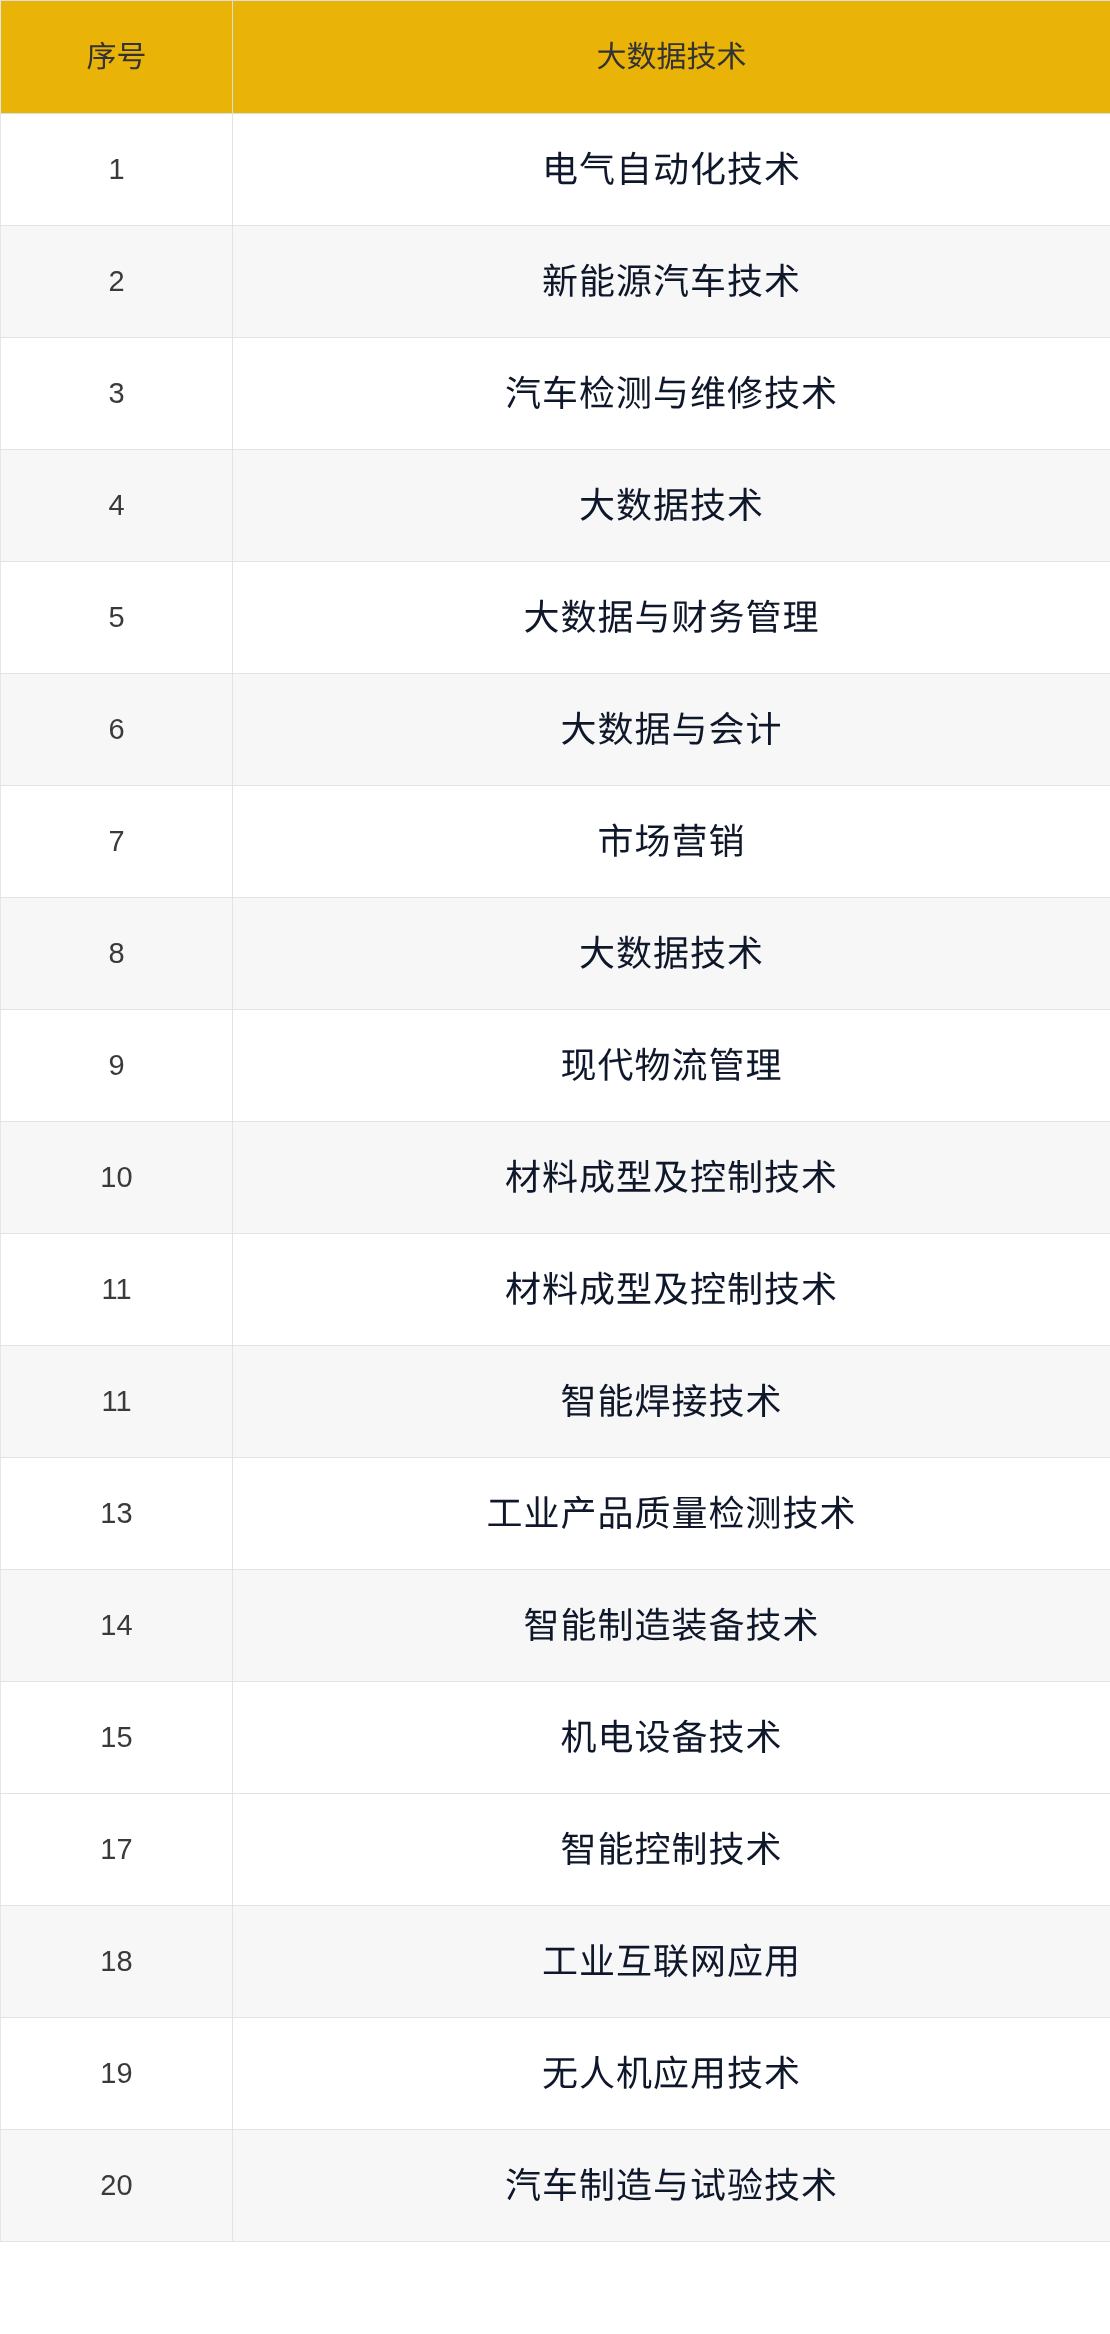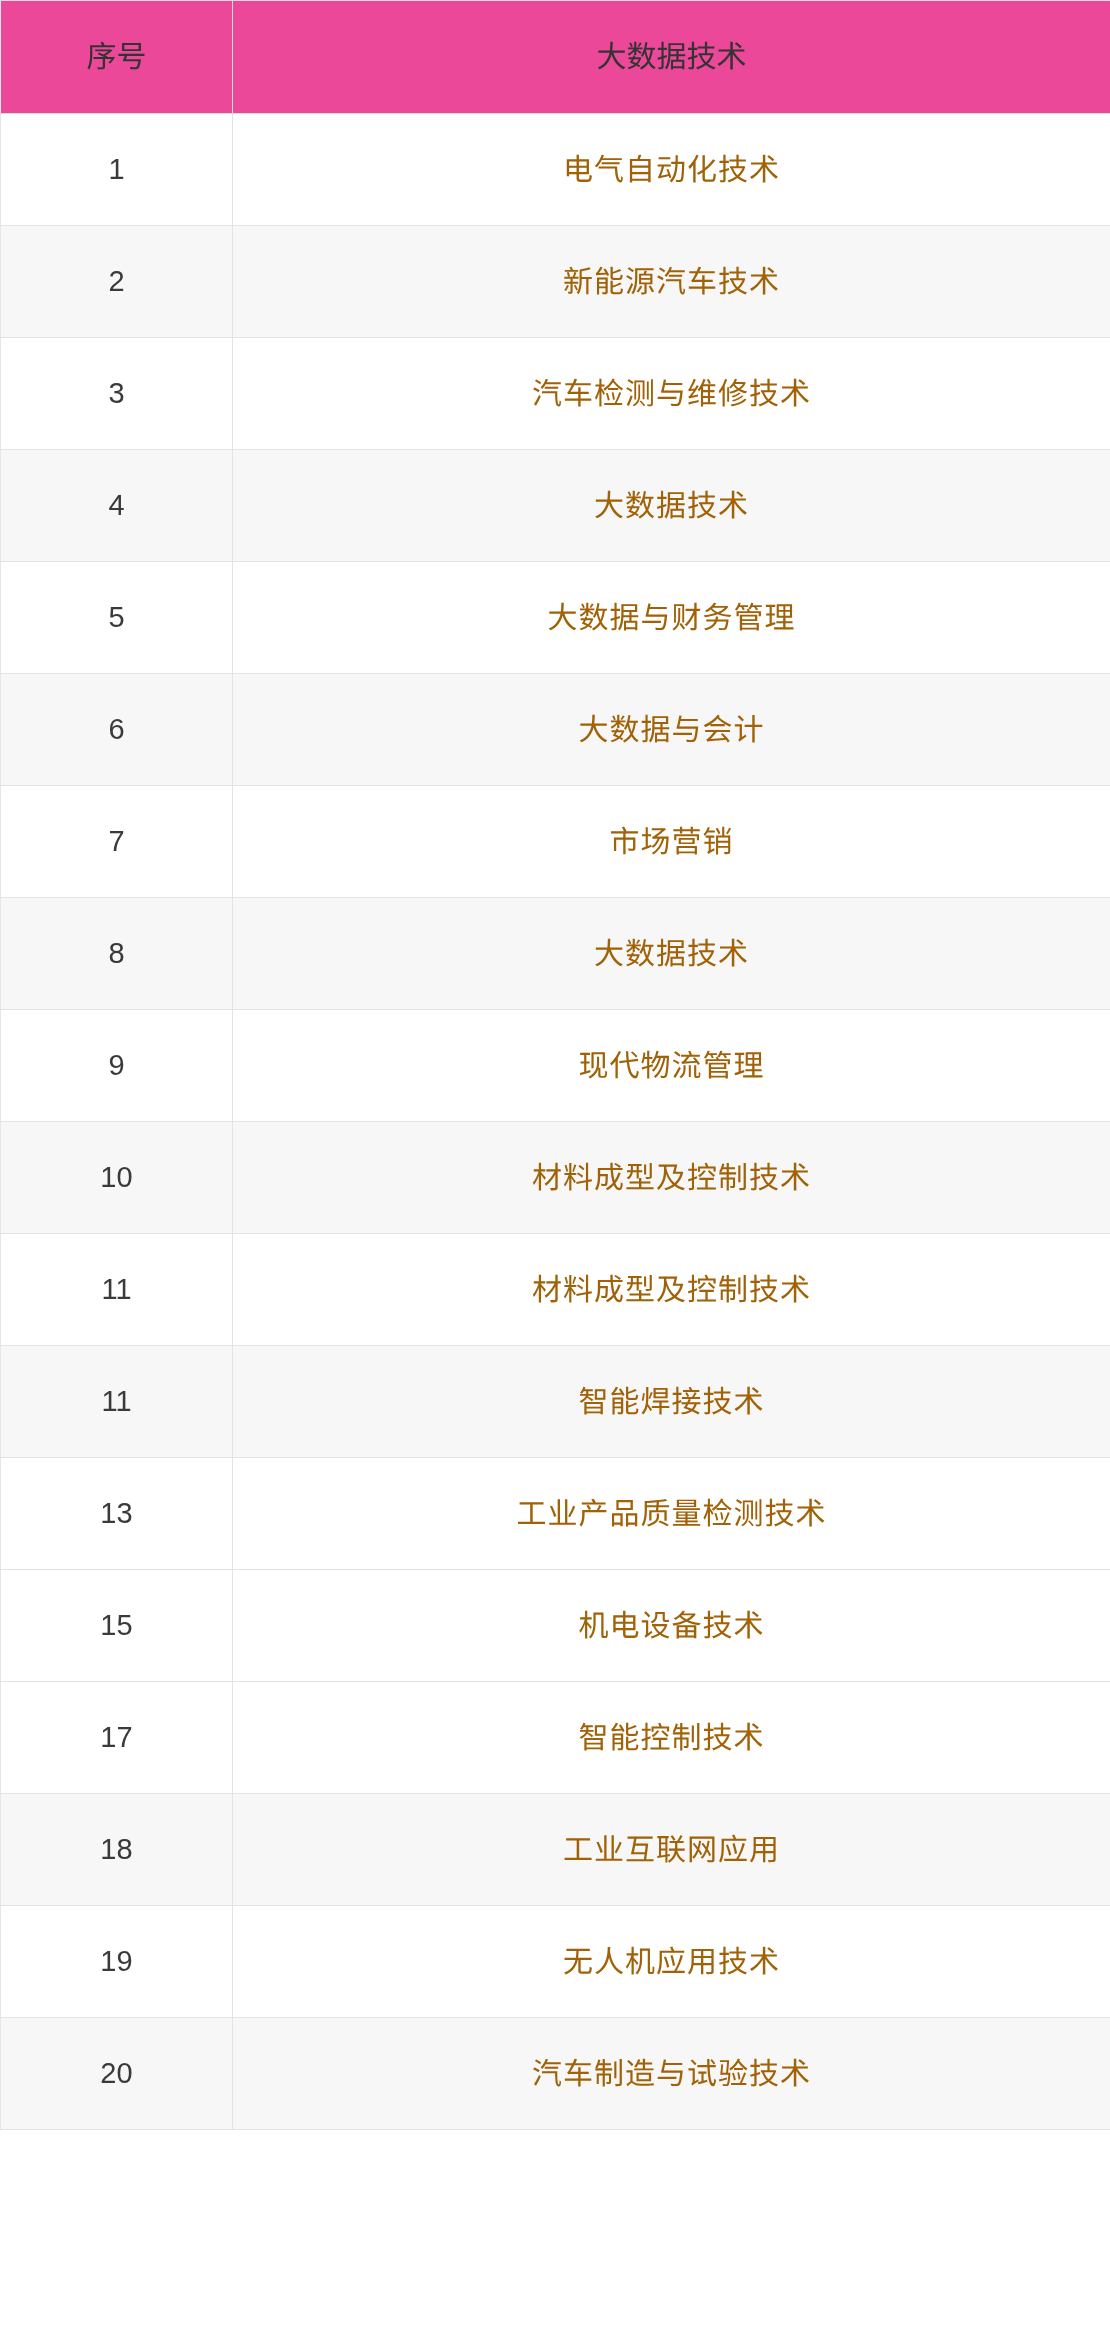--- a/index.html
+++ b/index.html
@@ -31,30 +31,30 @@
   table.major-table td {
     border: 1px solid #e3e3e3;
     text-align: center;
     vertical-align: middle;
     padding: 0;
     height: 111px;
     line-height: 111px;
     font-weight: normal;
   }
   table.major-table thead th {
-    background: #ec4899;
+    background: #eab308;
     color: #333333;
     font-size: 30px;
     height: 112px;
     line-height: 112px;
     border-color: #dcdcdc;
   }
   table.major-table tbody td {
-    font-size: 30px;
-    color: #a16207;
+    font-size: 36px;
+    color: #0f172a;
   }
   table.major-table tbody tr.row-odd td {
     background: #ffffff;
   }
   table.major-table tbody tr.row-even td {
     background: #f7f7f7;
   }
   table.major-table tbody td.cell-index {
     font-size: 29px;
     color: #3a3a3a;
@@ -133,20 +133,24 @@
           <td class="cell-major">材料成型及控制技术</td>
         </tr>
         <tr class="row-even">
           <td class="cell-index">11</td>
           <td class="cell-major">智能焊接技术</td>
         </tr>
         <tr class="row-odd">
           <td class="cell-index">13</td>
           <td class="cell-major">工业产品质量检测技术</td>
         </tr>
+        <tr class="row-even">
+          <td class="cell-index">14</td>
+          <td class="cell-major">智能制造装备技术</td>
+        </tr>
         <tr class="row-odd">
           <td class="cell-index">15</td>
           <td class="cell-major">机电设备技术</td>
         </tr>
         <tr class="row-odd">
           <td class="cell-index">17</td>
           <td class="cell-major">智能控制技术</td>
         </tr>
         <tr class="row-even">
           <td class="cell-index">18</td>

